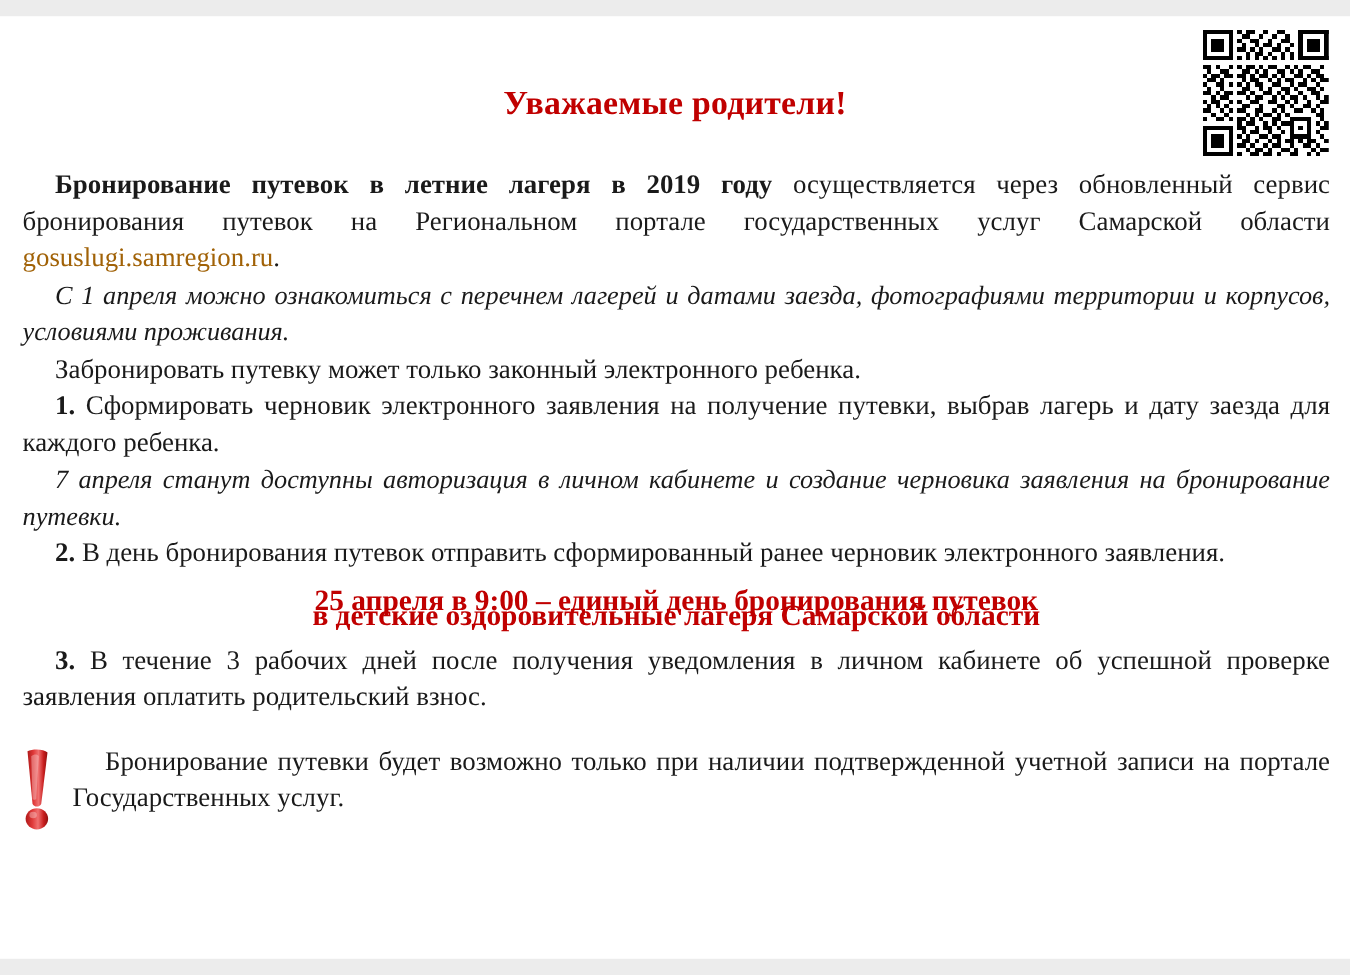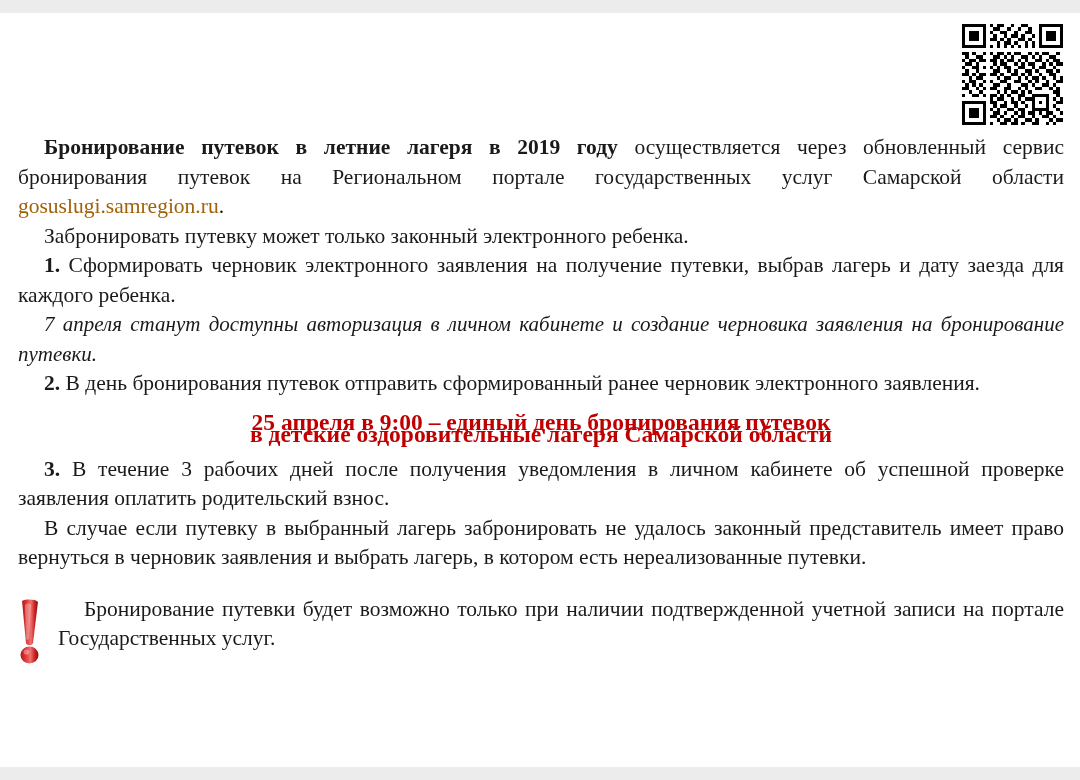--- a/index.html
+++ b/index.html
@@ -363,41 +363,44 @@
           <rect x="11" y="28" width="2" height="1"></rect>
         <rect x="14" y="28" width="2" height="1"></rect>
           <rect x="17" y="28" width="1" height="1"></rect>
         <rect x="20" y="28" width="2" height="1"></rect>
           <rect x="24" y="28" width="1" height="1"></rect>
         <rect x="26" y="28" width="1" height="1"></rect>
       </g>
     </svg>
   </div>
 
+  <div class="doc-title">
+    <span>Уважаемые родители!</span>
+  </div>
 
   <div class="body-area">
 
     <p><span class="b">Бронирование путевок в летние лагеря в 2019 году</span><span> осуществляется через обновленный сервис бронирования путевок на Региональном портале государственных услуг Самарской области </span><span class="link">gosuslugi.samregion.ru</span><span>.</span></p>
 
+    <p class="italic-para">С 1 апреля можно ознакомиться с перечнем лагерей и датами заезда, фотографиями территории и корпусов, условиями проживания.</p>
 
     <p>Забронировать путевку может только законный электронного ребенка.</p>
 
 
     <p><span class="b">1.</span><span> Сформировать черновик электронного заявления на получение путевки, выбрав лагерь и дату заезда для каждого ребенка.</span></p>
 
     <p class="italic-para">7 апреля станут доступны авторизация в личном кабинете и создание черновика заявления на бронирование путевки.</p>
 
     <p><span class="b">2.</span><span> В день бронирования путевок отправить сформированный ранее черновик электронного заявления.</span></p>
 
     <p class="red-block">25 апреля в 9:00 – единый день бронирования путевок</p>
     <p class="red-block" style="margin-top:-24px">в детские оздоровительные лагеря Самарской области</p>
 
     <p><span class="b">3.</span><span> В течение 3 рабочих дней после получения уведомления в личном кабинете об успешной проверке заявления оплатить родительский взнос.</span></p>
 
-    <p>В случае если путевку в выбранный лагерь забронировать не удалось законный представитель имеет право вернуться в черновик заявления и выбрать лагерь, в котором есть нереализованные путевки.</p>
 
     <div class="final-row">
       <div class="excl-icon">
         <svg viewBox="0 0 40 66" width="40" height="66">
           <defs>
             <linearGradient id="gr" x1="0" y1="0" x2="1" y2="0">
               <stop offset="0%" stop-color="#b01818"></stop>
               <stop offset="30%" stop-color="#e03a3a"></stop>
               <stop offset="55%" stop-color="#f07070"></stop>
               <stop offset="80%" stop-color="#c81f1f"></stop>

